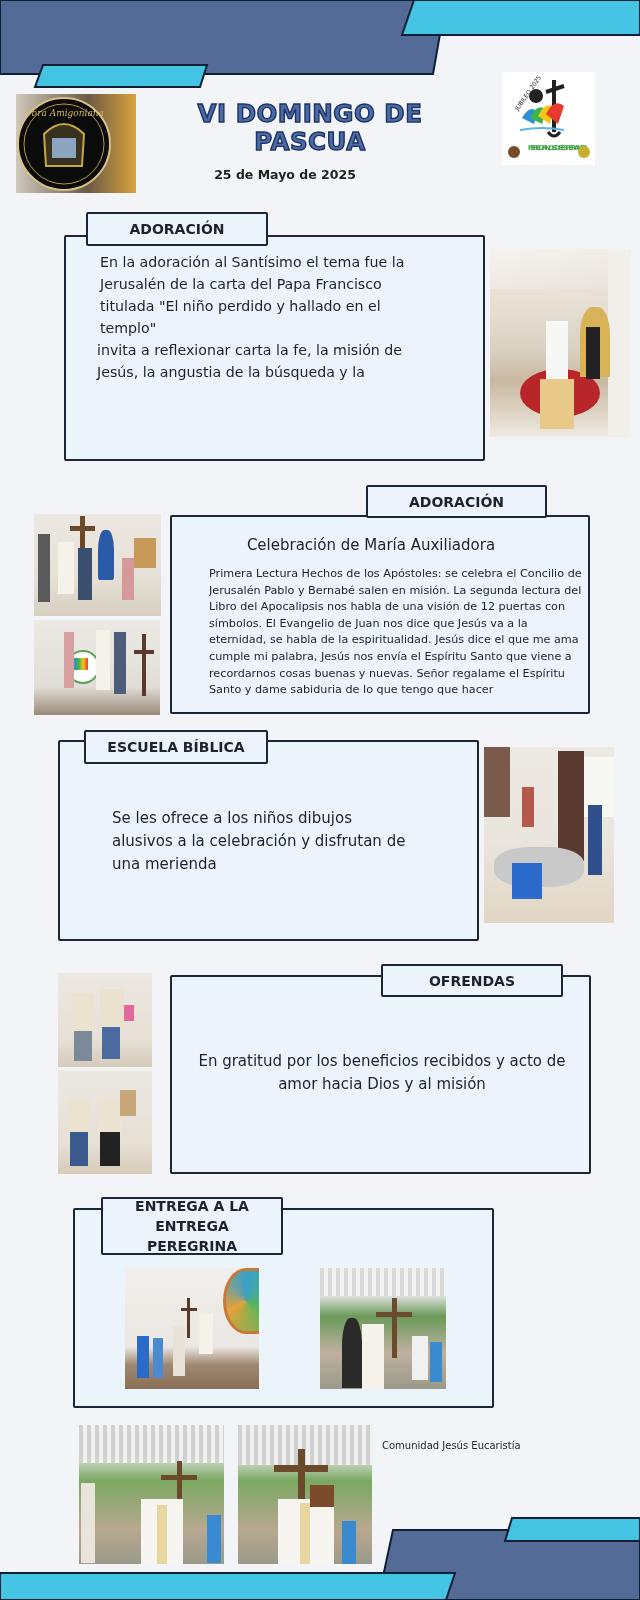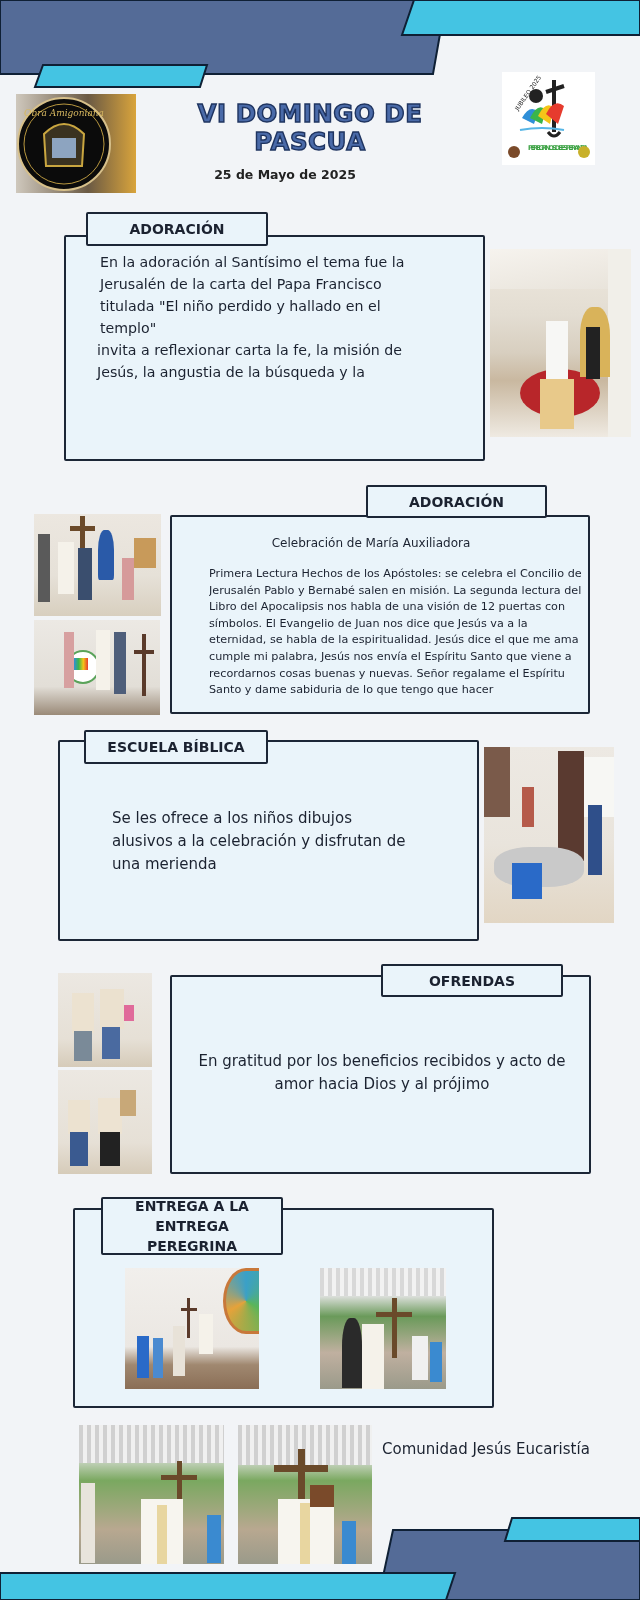--- a/index.html
+++ b/index.html
@@ -76,21 +76,21 @@
   <div class="abs" style="left:118px;top:0;width:23px;height:188px;background:#f1efe9;"></div>
   <div class="abs" style="left:30px;top:120px;width:80px;height:48px;border-radius:50%;background:#b8262a;"></div>
   <div class="abs" style="left:50px;top:130px;width:34px;height:50px;background:#e8c98a;"></div>
   <div class="abs" style="left:56px;top:72px;width:22px;height:58px;background:#f7f7f5;"></div>
   <div class="abs" style="left:90px;top:58px;width:30px;height:70px;background:#d9b35a;border-radius:40% 40% 0 0;"></div>
   <div class="abs" style="left:96px;top:78px;width:14px;height:52px;background:#222;"></div>
 </div>
 
 <div class="box" style="left:170px;top:515px;width:420px;height:199px;"></div>
 <div class="label" style="left:366px;top:485px;width:181px;height:33px;">ADORACIÓN</div>
-<div class="txt" style="left:170px;top:536px;width:402px;text-align:center;font-size:12px;font-weight:normal;">Celebración de María Auxiliadora</div>
+<div class="txt" style="left:170px;top:536px;width:402px;text-align:center;font-size:15px;font-weight:normal;">Celebración de María Auxiliadora</div>
 <div class="txt" style="left:209px;top:566px;width:378px;font-size:11.2px;line-height:16.6px;height:145px;overflow:hidden;">Primera Lectura Hechos de los Apóstoles: se celebra el Concilio de Jerusalén Pablo y Bernabé salen en misión. La segunda lectura del Libro del Apocalipsis nos habla de una visión de 12 puertas con símbolos. El Evangelio de Juan nos dice que Jesús va a la eternidad, se habla de la espiritualidad. Jesús dice el que me ama  cumple mi palabra, Jesús nos envía el Espíritu Santo que viene a recordarnos cosas buenas y nuevas. Señor regalame el Espíritu Santo y dame sabiduria de lo que tengo que hacer</div>
 <div class="photo" style="left:34px;top:514px;width:127px;height:102px;background:linear-gradient(180deg,#ece7e0 0%,#e6e1d8 60%,#d8cfbf 100%);">
   <div class="abs" style="left:46px;top:2px;width:5px;height:70px;background:#6b4a2a;"></div>
   <div class="abs" style="left:36px;top:12px;width:25px;height:5px;background:#6b4a2a;"></div>
   <div class="abs" style="left:4px;top:20px;width:12px;height:68px;background:#5a5a5a;"></div>
   <div class="abs" style="left:24px;top:28px;width:16px;height:52px;background:#f5f2ea;"></div>
   <div class="abs" style="left:44px;top:34px;width:14px;height:52px;background:#3a4e6e;"></div>
   <div class="abs" style="left:64px;top:16px;width:16px;height:50px;background:#2a5aa8;border-radius:40% 40% 10% 10%;"></div>
   <div class="abs" style="left:88px;top:44px;width:12px;height:42px;background:#d69a9a;"></div>
   <div class="abs" style="left:100px;top:24px;width:22px;height:30px;background:#c89a5a;"></div>
@@ -113,21 +113,21 @@
   <div class="abs" style="left:74px;top:4px;width:26px;height:110px;background:#5a3a30;"></div>
   <div class="abs" style="left:100px;top:10px;width:30px;height:60px;background:#f7f7f4;"></div>
   <div class="abs" style="left:38px;top:40px;width:12px;height:40px;background:#b55a4a;"></div>
   <div class="abs" style="left:10px;top:100px;width:90px;height:40px;border-radius:40%;background:#c9c9c9;"></div>
   <div class="abs" style="left:28px;top:116px;width:30px;height:36px;background:#2a6ac8;"></div>
   <div class="abs" style="left:104px;top:58px;width:14px;height:70px;background:#2f4f8a;"></div>
 </div>
 
 <div class="box" style="left:170px;top:975px;width:421px;height:199px;"></div>
 <div class="label" style="left:381px;top:964px;width:182px;height:33px;">OFRENDAS</div>
-<div class="txt" style="left:182px;top:1050px;width:400px;text-align:center;font-size:15px;line-height:23px;font-weight:normal;">En gratitud por los beneficios recibidos y  acto de amor hacia Dios y al prójimo</div>
+<div class="txt" style="left:182px;top:1050px;width:400px;text-align:center;font-size:15px;line-height:23px;font-weight:normal;">En gratitud por los beneficios recibidos y  acto de amor hacia Dios y al misión</div>
 <div class="photo" style="left:58px;top:973px;width:94px;height:94px;background:linear-gradient(180deg,#ece8e2 0%,#e6e0d6 70%,#d6cbb9 100%);">
   <div class="abs" style="left:14px;top:20px;width:22px;height:40px;background:#ece2d0;"></div>
   <div class="abs" style="left:16px;top:58px;width:18px;height:30px;background:#7a8a98;"></div>
   <div class="abs" style="left:42px;top:16px;width:24px;height:40px;background:#ebe1cf;"></div>
   <div class="abs" style="left:44px;top:54px;width:18px;height:32px;background:#4a6aa0;"></div>
   <div class="abs" style="left:66px;top:32px;width:10px;height:16px;background:#e06a9a;"></div>
 </div>
 <div class="photo" style="left:58px;top:1070px;width:94px;height:104px;background:linear-gradient(180deg,#ece8e2 0%,#e6e0d6 70%,#d6cbb9 100%);">
   <div class="abs" style="left:10px;top:30px;width:22px;height:34px;background:#ece2d0;"></div>
   <div class="abs" style="left:12px;top:62px;width:18px;height:34px;background:#3a5a90;"></div>
@@ -168,13 +168,13 @@
 </div>
 <div class="photo" style="left:238px;top:1425px;width:134px;height:139px;background:linear-gradient(180deg,#d8d8d8 0%,#e6e6e6 22%,#7aa860 40%,#b8a890 75%,#9a9a8a 100%);">
   <div class="abs" style="left:0;top:0;width:134px;height:40px;background:repeating-linear-gradient(90deg,#d0d0d0 0 4px,#f0f0f0 4px 8px);"></div>
   <div class="abs" style="left:60px;top:24px;width:7px;height:60px;background:#6a4a2a;"></div>
   <div class="abs" style="left:36px;top:40px;width:54px;height:7px;background:#6a4a2a;"></div>
   <div class="abs" style="left:40px;top:74px;width:56px;height:65px;background:#f7f5ef;"></div>
   <div class="abs" style="left:62px;top:78px;width:10px;height:61px;background:#e8d6a0;"></div>
   <div class="abs" style="left:72px;top:60px;width:24px;height:22px;background:#7a4a2a;"></div>
   <div class="abs" style="left:104px;top:96px;width:14px;height:43px;background:#3a8ad0;"></div>
 </div>
-<div class="txt" style="left:382px;top:1440px;width:240px;font-size:15px;">Comunidad Jesús Eucaristía</div>
+<div class="txt" style="left:382px;top:1440px;width:240px;font-size:10px;">Comunidad Jesús Eucaristía</div>
 
 </body></html>

